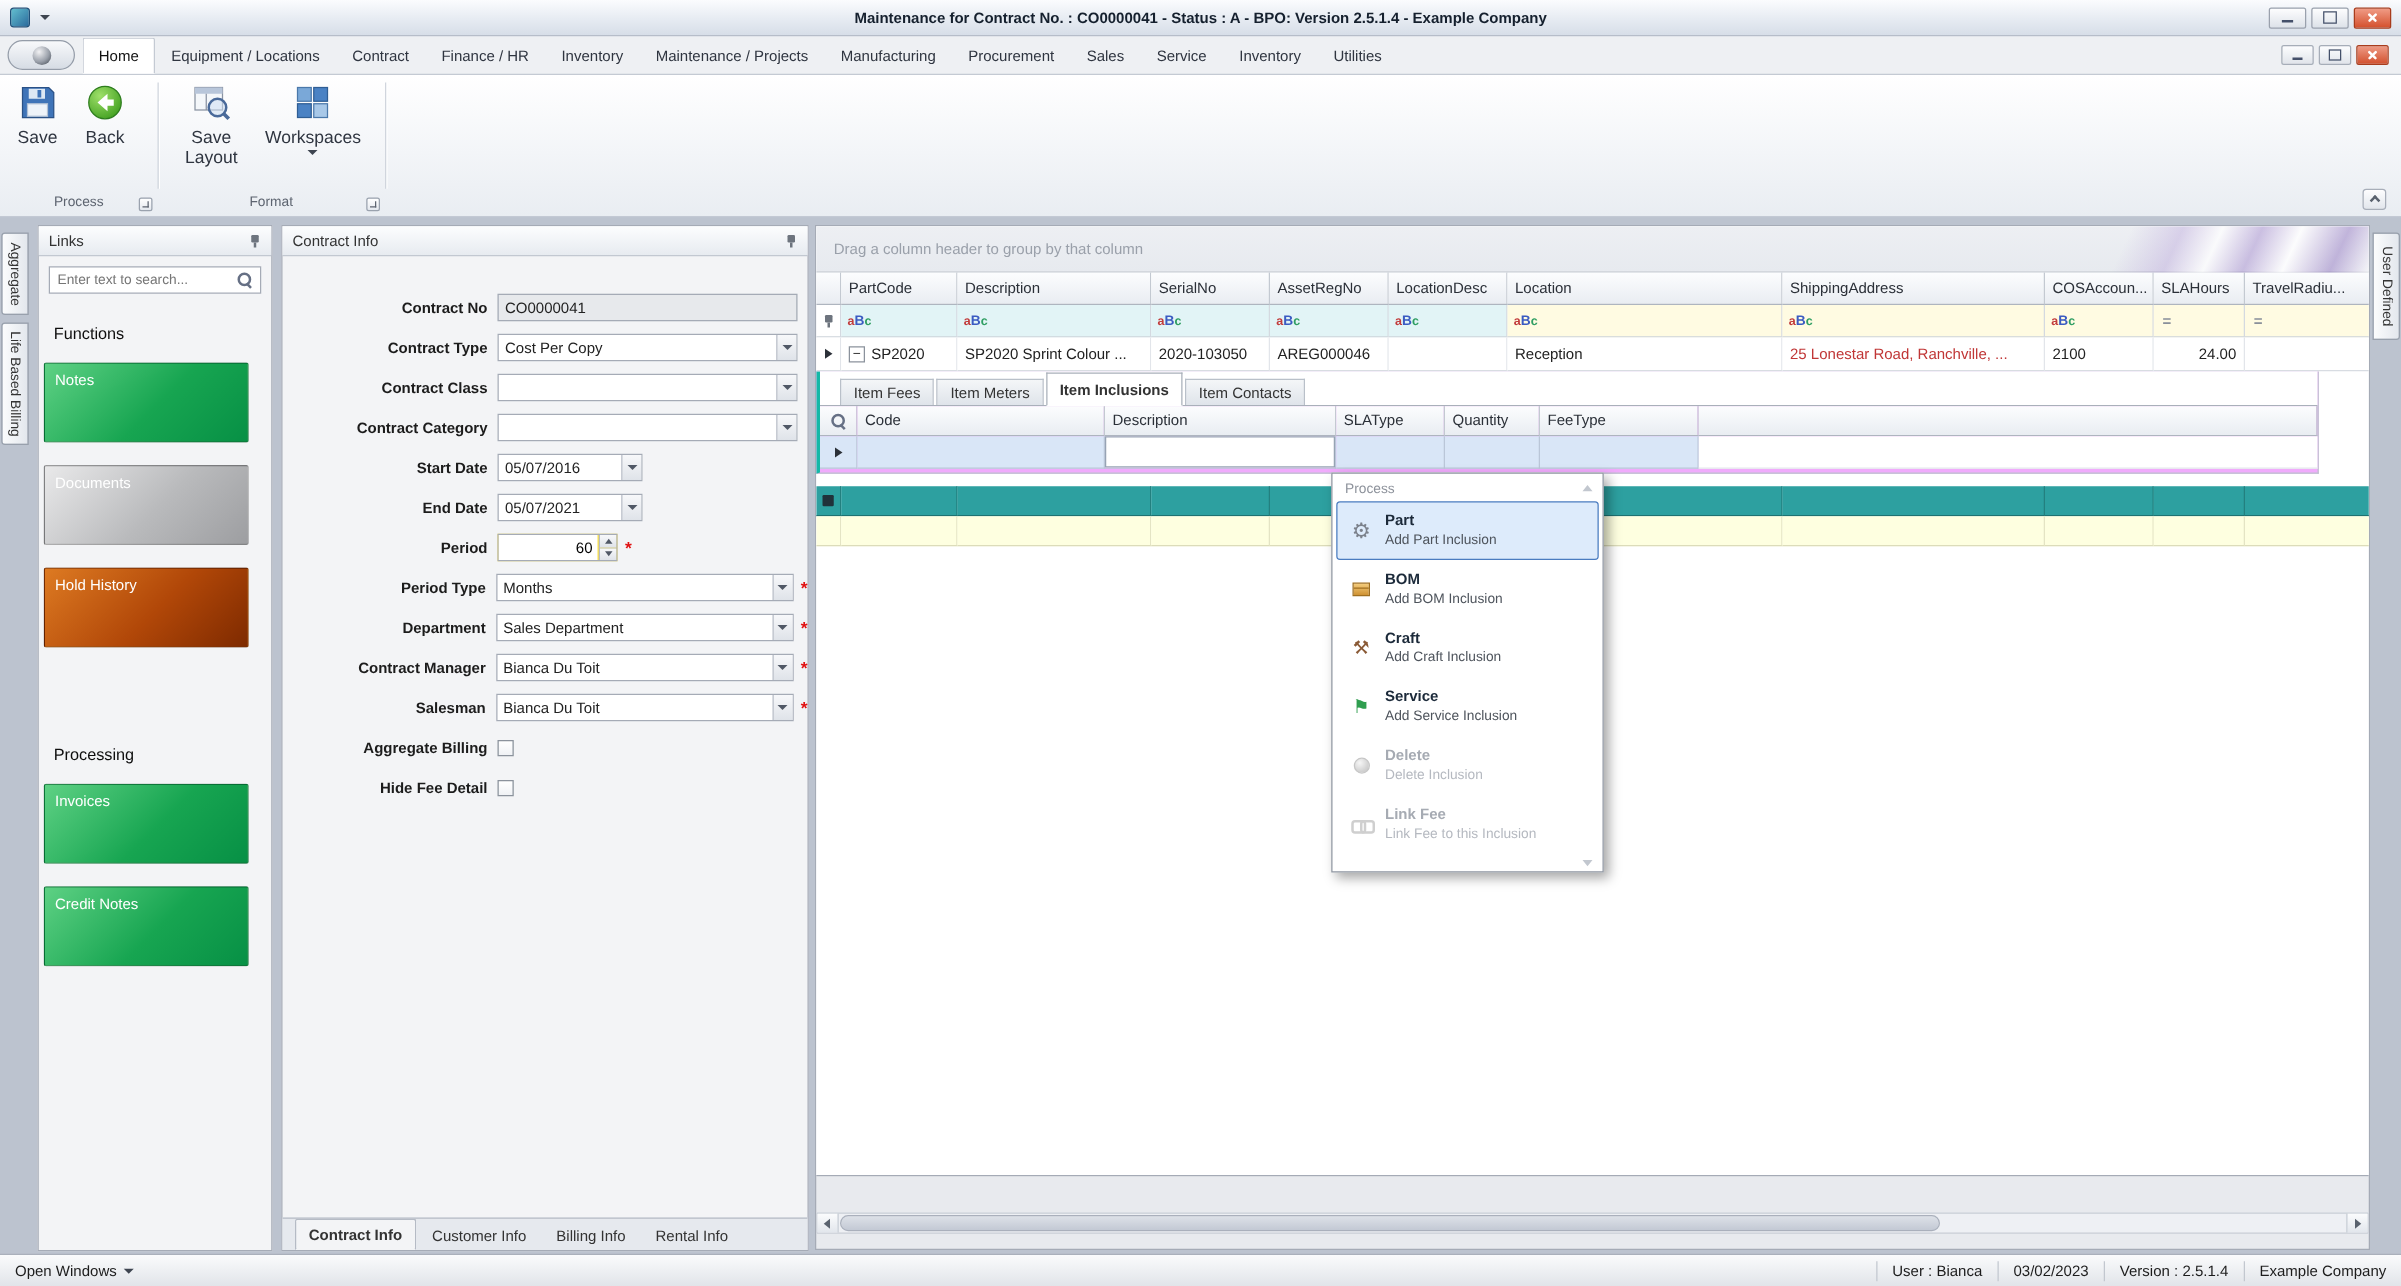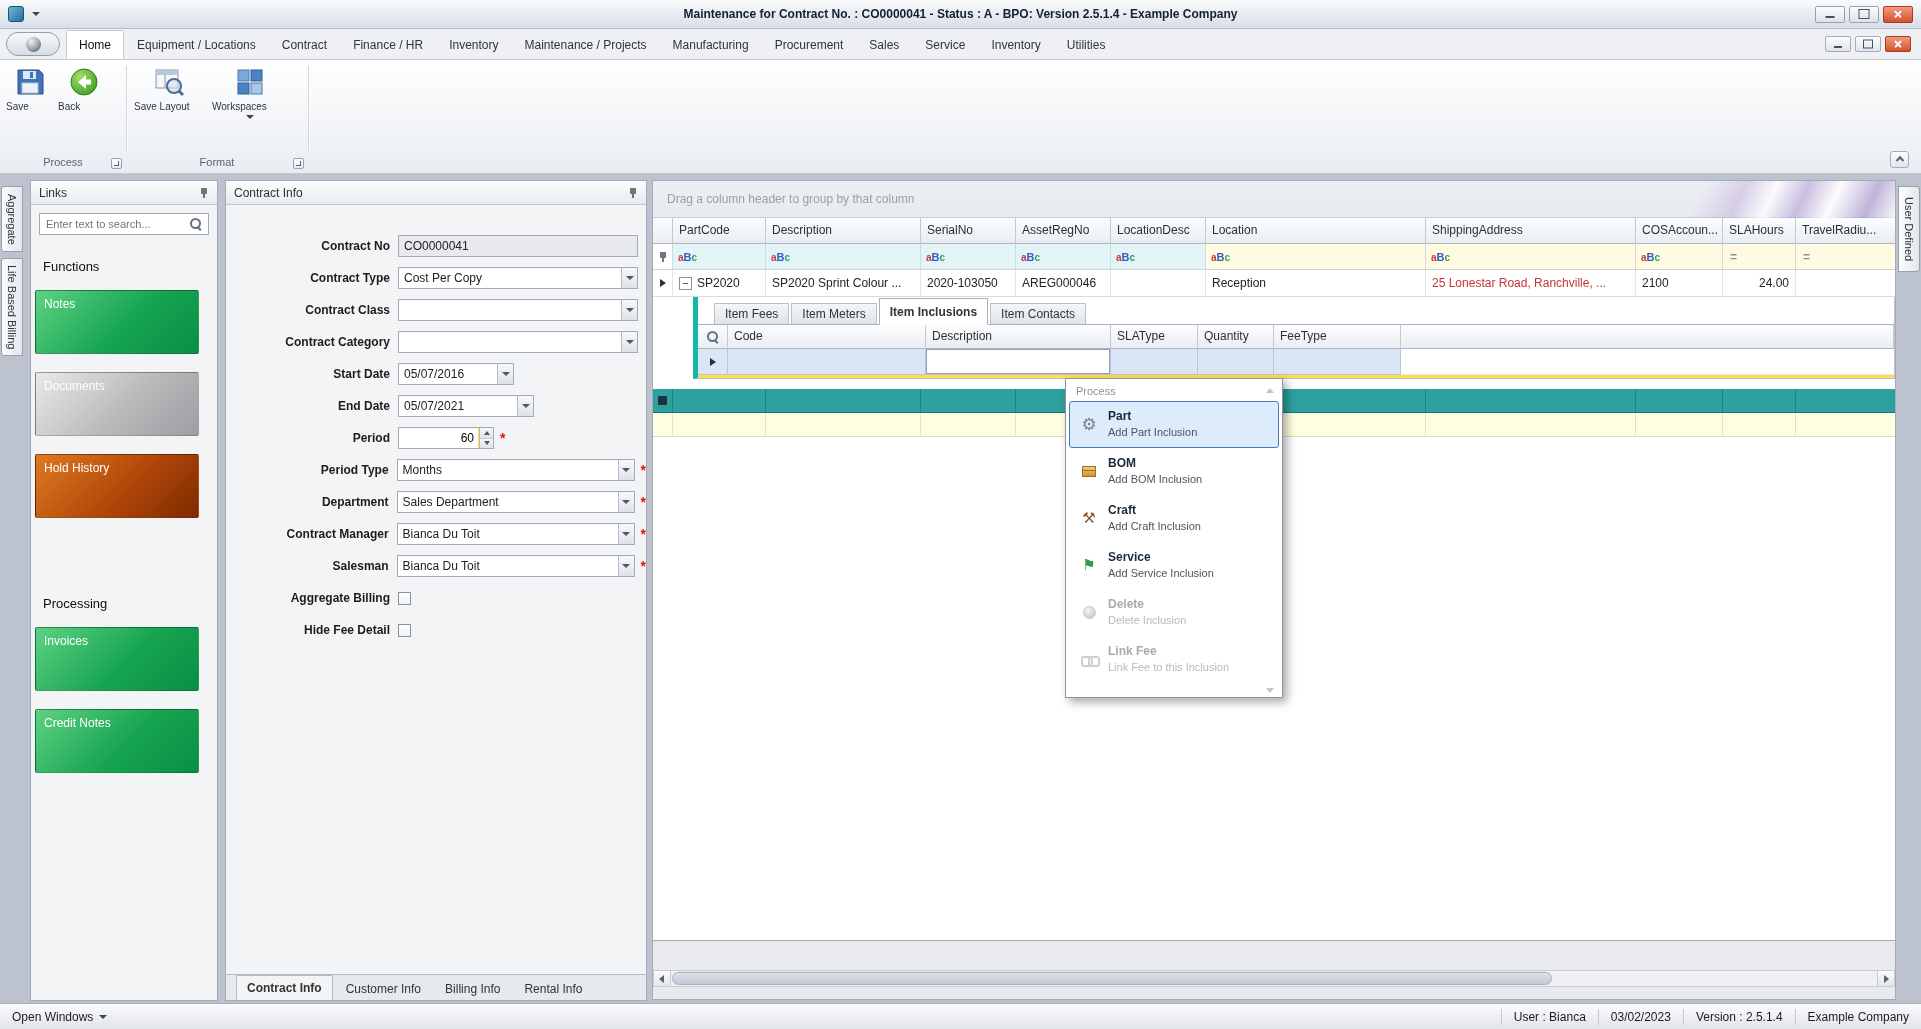--- a/index.html
+++ b/index.html
@@ -29,21 +29,21 @@
   .rtab{padding:0 12px;height:29px;line-height:29px;font-size:12px;color:#2f3540;border:1px solid transparent;white-space:nowrap}
   .rtab.active{background:#fff;border-color:#c4cad3;border-bottom-color:#fff;border-radius:2px 2px 0 0;color:#111}
   .mdi-btns{margin-left:auto;display:flex;gap:4px;padding-right:10px;align-self:center}
   .mdi-btn{position:relative;width:26px;height:16px;border:1px solid #a6adb8;border-radius:2px;background:linear-gradient(#fcfdfe,#e0e4ea)}
   .mdi-btn.close{background:linear-gradient(#ee9a84,#d2512f);border-color:#a83c1c}
   .mdi-btn .s-min::before{content:"";position:absolute;left:50%;bottom:3px;width:8px;height:2px;background:#44506a;transform:translateX(-50%)}
   .mdi-btn .s-max::before{content:"";position:absolute;left:50%;top:50%;width:8px;height:7px;border:1.5px solid #44506a;transform:translate(-50%,-50%)}
 
   
   .ribbon{position:absolute;left:0;top:60px;width:100%;height:114px;background:linear-gradient(#ffffff,#f3f5f8 55%,#e9edf2);border-bottom:1px solid #c2c8d2}
-  .rbtn{position:absolute;top:6px;text-align:left;font-size:10px;color:#2f3540}
+  .rbtn{position:absolute;top:6px;text-align:center;font-size:14px;color:#2f3540}
   .rbtn svg{display:block;margin:0 auto 3px}
   .ws-arrow{display:block;margin:3px auto 0;width:0;height:0;border-left:4px solid transparent;border-right:4px solid transparent;border-top:4px solid #3e4550}
   .gsep{position:absolute;top:6px;bottom:22px;width:1px;background:#d0d5dd;box-shadow:1px 0 0 #ffffff}
   .gcap{position:absolute;bottom:3px;height:15px;line-height:15px;font-size:11px;color:#5d6470;text-align:center}
   .glaunch{position:absolute;right:4px;bottom:1px;width:11px;height:11px;border:1px solid #9aa2ae;border-radius:2px;background:linear-gradient(#fff,#e4e8ee)}
   .glaunch::after{content:"";position:absolute;right:2px;bottom:2px;width:4px;height:4px;border-right:1px solid #5d6470;border-bottom:1px solid #5d6470}
   .collapse-btn{position:absolute;right:12px;bottom:5px;width:19px;height:17px;border:1px solid #a8aeb9;border-radius:3px;background:linear-gradient(#fdfdfe,#e2e6ec)}
   .chev-up{position:absolute;left:50%;top:55%;width:6px;height:6px;border-top:2px solid #5a626e;border-right:2px solid #5a626e;transform:translate(-50%,-45%) rotate(-45deg)}
 
   
@@ -118,21 +118,21 @@
   .fic i{font-style:normal}
   .fic .l1::before{content:"a";color:#c23b3b;font-size:10px}
   .fic .l2::before{content:"B";color:#3b5bc2;font-size:11px}
   .fic .l3::before{content:"c";color:#2f9e62;font-size:10px}
   .feq::before{content:"=";color:#8a909a;font-weight:bold;font-size:12px;margin-left:7px}
   .rarrow{width:0;height:0;border-top:4px solid transparent;border-bottom:4px solid transparent;border-left:6px solid #2b3038;margin:0 auto}
   .xbox{width:13px;height:13px;border:1px solid #8b929c;background:#fff;font-size:11px;line-height:11px;text-align:center;color:#333;margin-right:5px;flex:none}
   .xbox::before{content:"\2212"}
 
   
-  .detail-wrap{margin-left:40px;width:1202px;height:82px;border-left:5px solid #14b8a6;border-right:1px solid #bcc3cc;border-bottom:1px solid #bcc3cc;background:#fde047}
+  .detail-wrap{width:1202px;height:82px;border-left:3px solid #14b8a6;border-right:1px solid #bcc3cc;border-bottom:1px solid #bcc3cc;background:#f0abfc}
   .dtabs{height:28px;display:flex;align-items:flex-end;padding-left:16px;border-bottom:1px solid #a9b0ba;background:#fff}
   .dtab{padding:0 10px;height:21px;line-height:20px;font-size:12px;color:#333;background:linear-gradient(#f4f6f8,#dfe4ea);border:1px solid #b9c0c9;border-bottom:none;margin-right:2px;white-space:nowrap}
   .dtab.active{height:27px;line-height:26px;background:#fff;border:1px solid #a9b0ba;border-bottom:1px solid #fff;margin-bottom:-1px;font-weight:bold}
   .dheader{display:flex;height:24px}
   .dhcell{background:linear-gradient(#fcfdfe,#e9edf2);border-right:1px solid #c3c9d1;border-bottom:1px solid #aeb5bf;line-height:23px;padding-left:6px;font-size:12px;color:#2b3038;overflow:hidden;white-space:nowrap}
   .dw0{width:30px;flex:none;display:flex;align-items:center;justify-content:center}
   .dw1{width:198px;flex:none}.dw2{width:185px;flex:none}.dw3{width:87px;flex:none}.dw4{width:76px;flex:none}.dw5{width:127px;flex:none}
   .dfill{flex:1}
   .dnewrow{display:flex;height:26px}
   .ncell{background:#d9e6f7;border-right:1px solid #bac6d8;border-bottom:1px solid #bac6d8;height:26px;display:flex;align-items:center}
@@ -350,21 +350,21 @@
         </div>
         <div class="frow">
           <span class="flabel">Start Date</span>
           <div class="combo" style="width:116px">
             <span class="cval">05/07/2016</span>
             <span class="cbtn"></span>
           </div>
         </div>
         <div class="frow">
           <span class="flabel">End Date</span>
-          <div class="combo" style="width:136px">
+          <div class="combo" style="width:116px">
             <span class="cval">05/07/2021</span>
             <span class="cbtn"></span>
           </div>
         </div>
         <div class="frow">
           <span class="flabel">Period</span>
           <div class="spin">
             <input value="60" style="">
             <span class="sbtns">
                 <span class="sup"></span>

